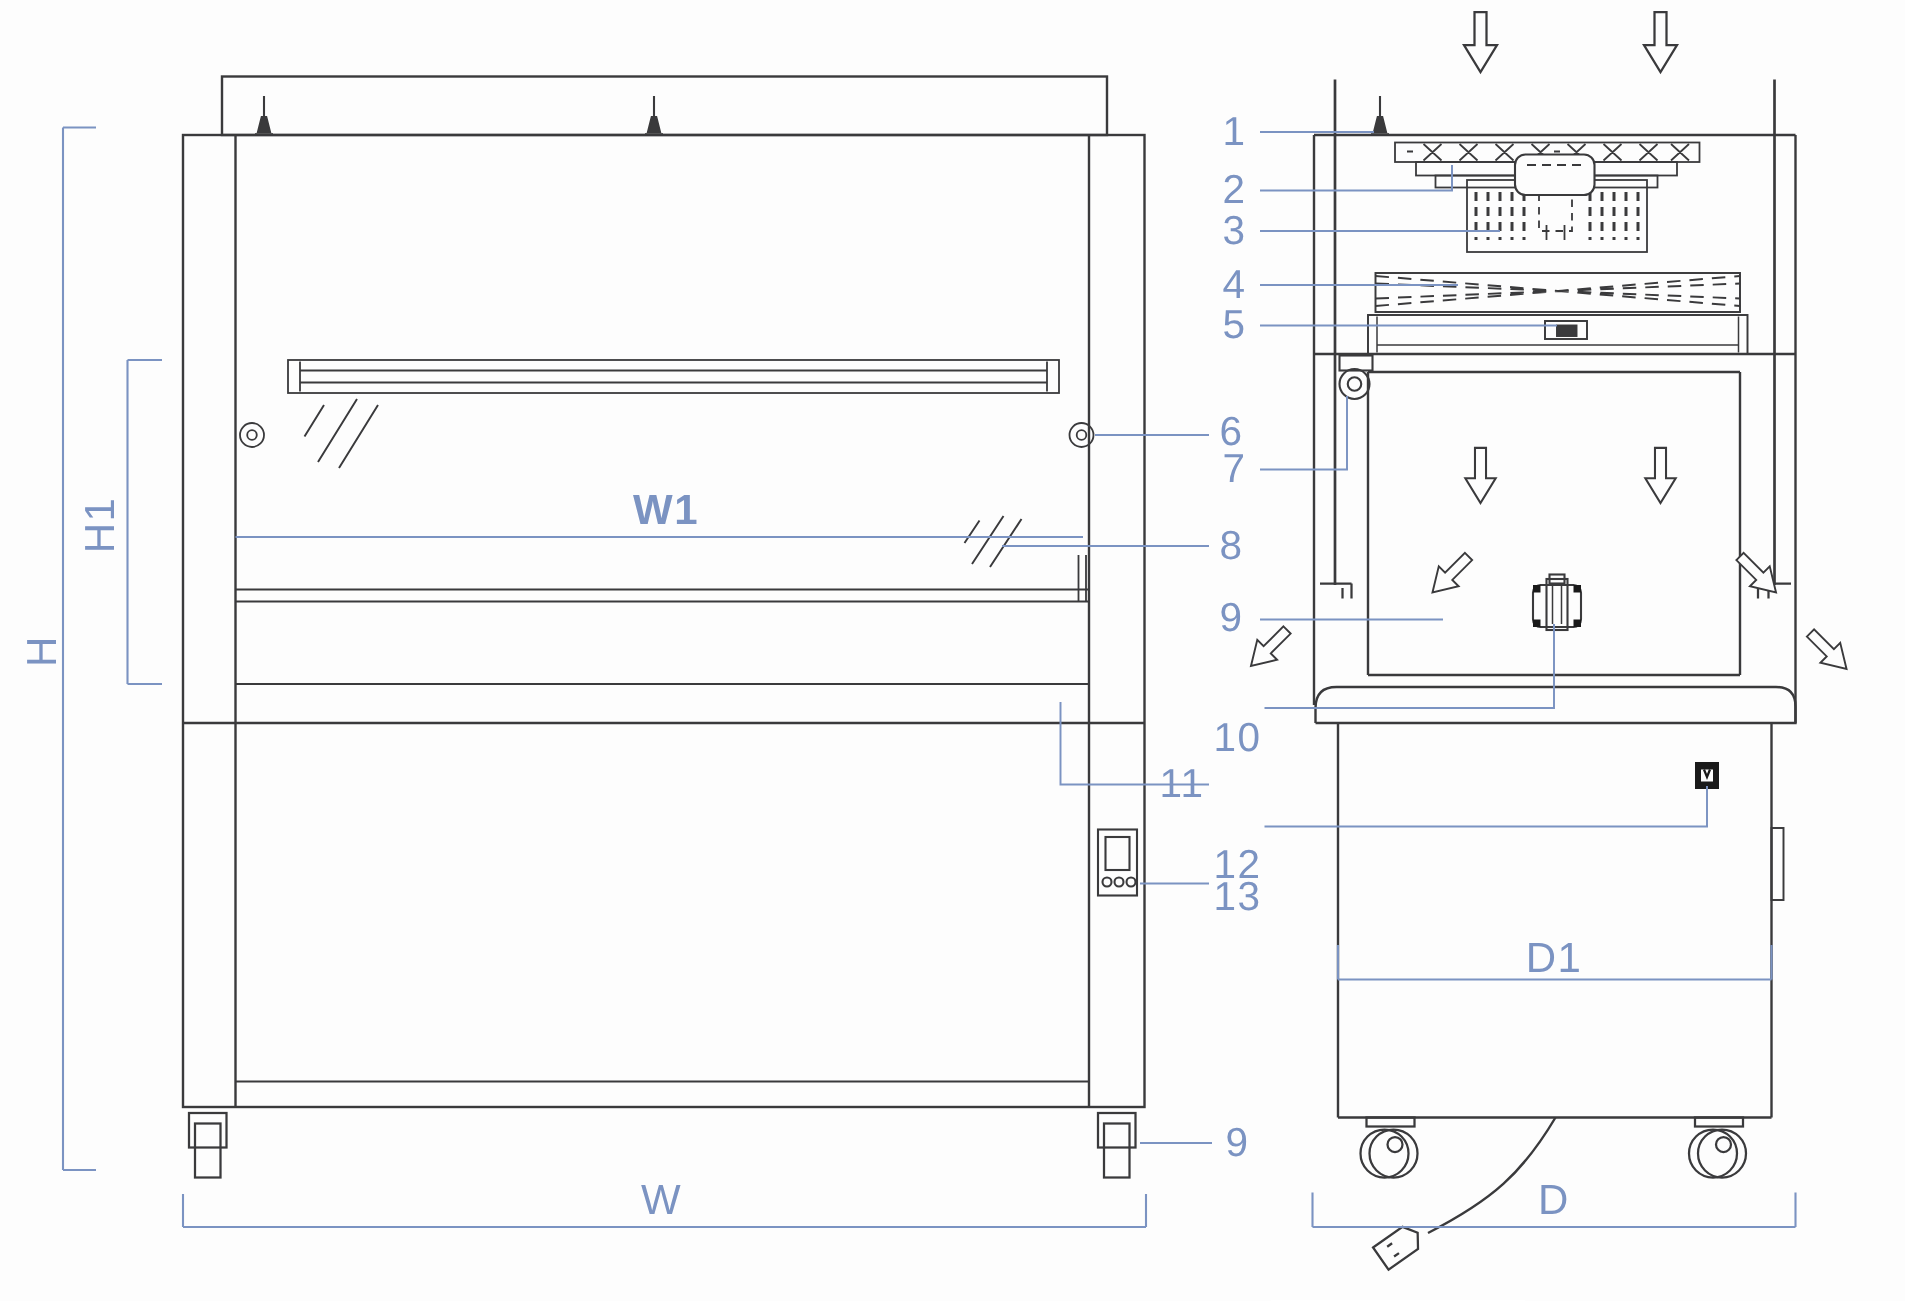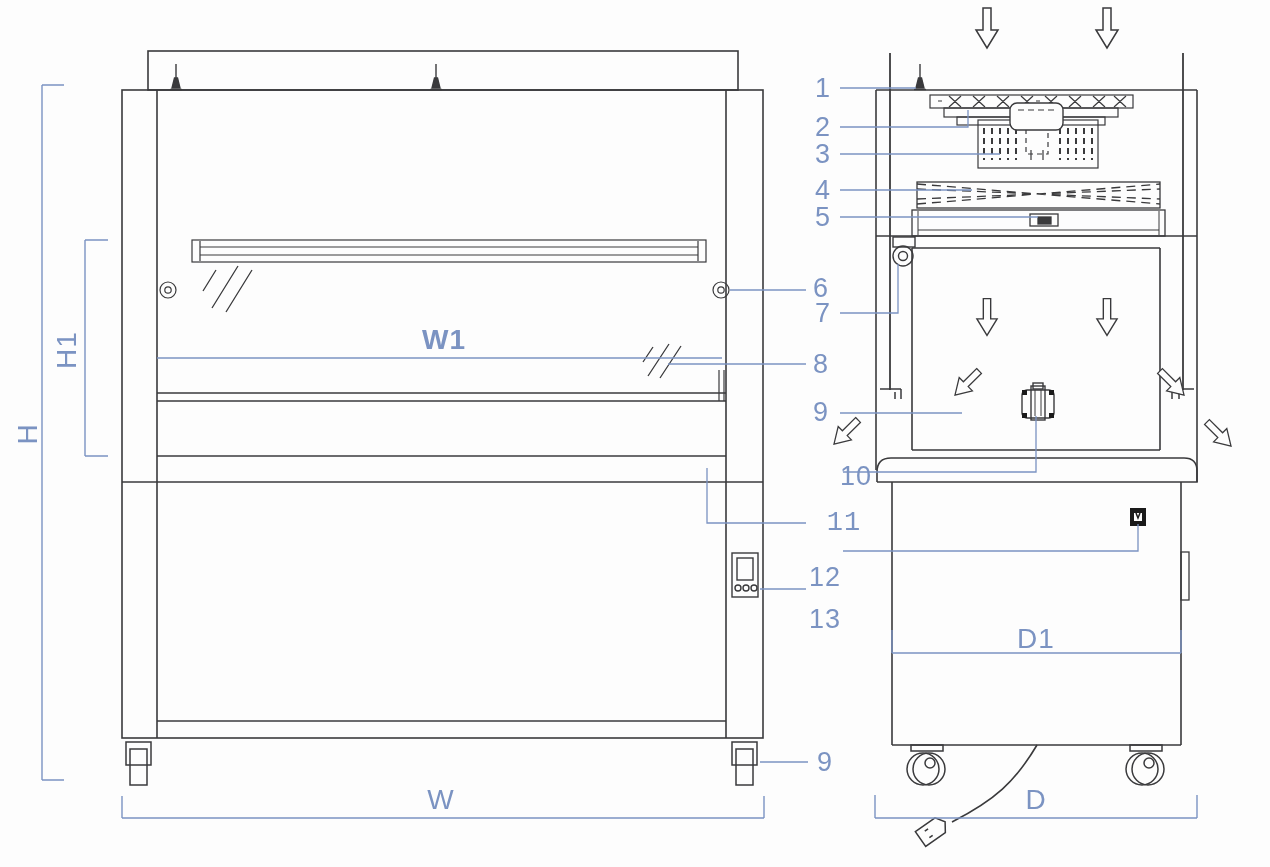--- a/index.html
+++ b/index.html
@@ -254,18 +254,18 @@
 
   <span class="lbl" style="left:823px;top:88px;">1</span>
   <span class="lbl" style="left:823px;top:127px;">2</span>
   <span class="lbl" style="left:823px;top:154px;">3</span>
   <span class="lbl" style="left:823px;top:190px;">4</span>
   <span class="lbl" style="left:823px;top:217px;">5</span>
   <span class="lbl" style="left:821px;top:288px;">6</span>
   <span class="lbl" style="left:823px;top:313px;">7</span>
   <span class="lbl" style="left:821px;top:364px;">8</span>
   <span class="lbl" style="left:821px;top:412px;">9</span>
-  <span class="lbl" style="left:825px;top:476px;margin-left:31px;">10</span>
-  <span class="lbl" style="left:844px;top:523px;font-family:Liberation Mono, monospace;">11</span>
+  <span class="lbl" style="left:825px;top:492px;">10</span>
+  <span class="lbl" style="left:788px;top:523px;">11</span>
   <span class="lbl" style="left:825px;top:577px;">12</span>
-  <span class="lbl" style="left:825px;top:619px;">13</span>
+  <span class="lbl" style="left:825px;top:598px;">13</span>
   <span class="lbl" style="left:825px;top:762px;">9</span>
 </div>
 
 </body></html>

